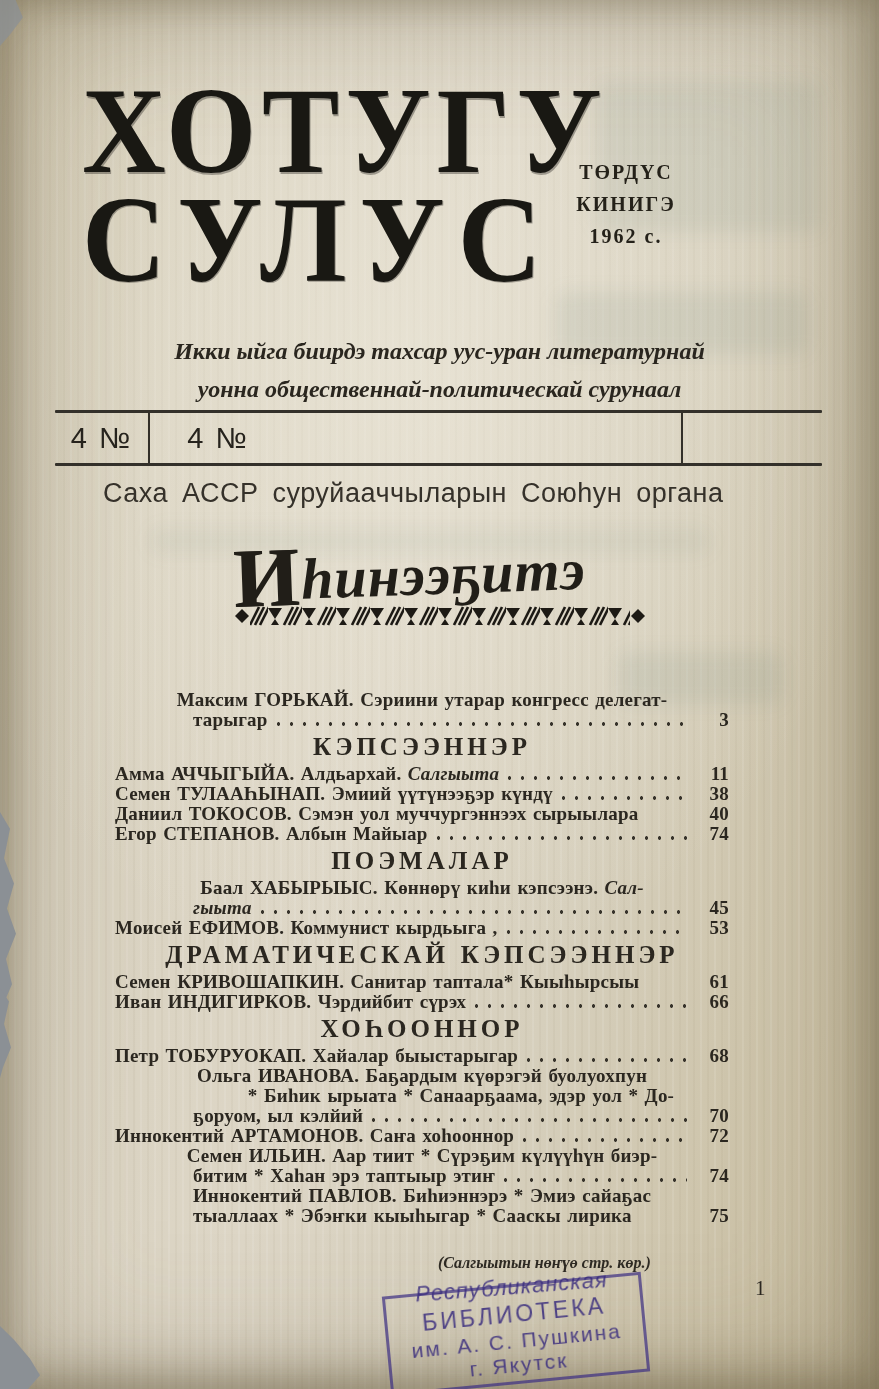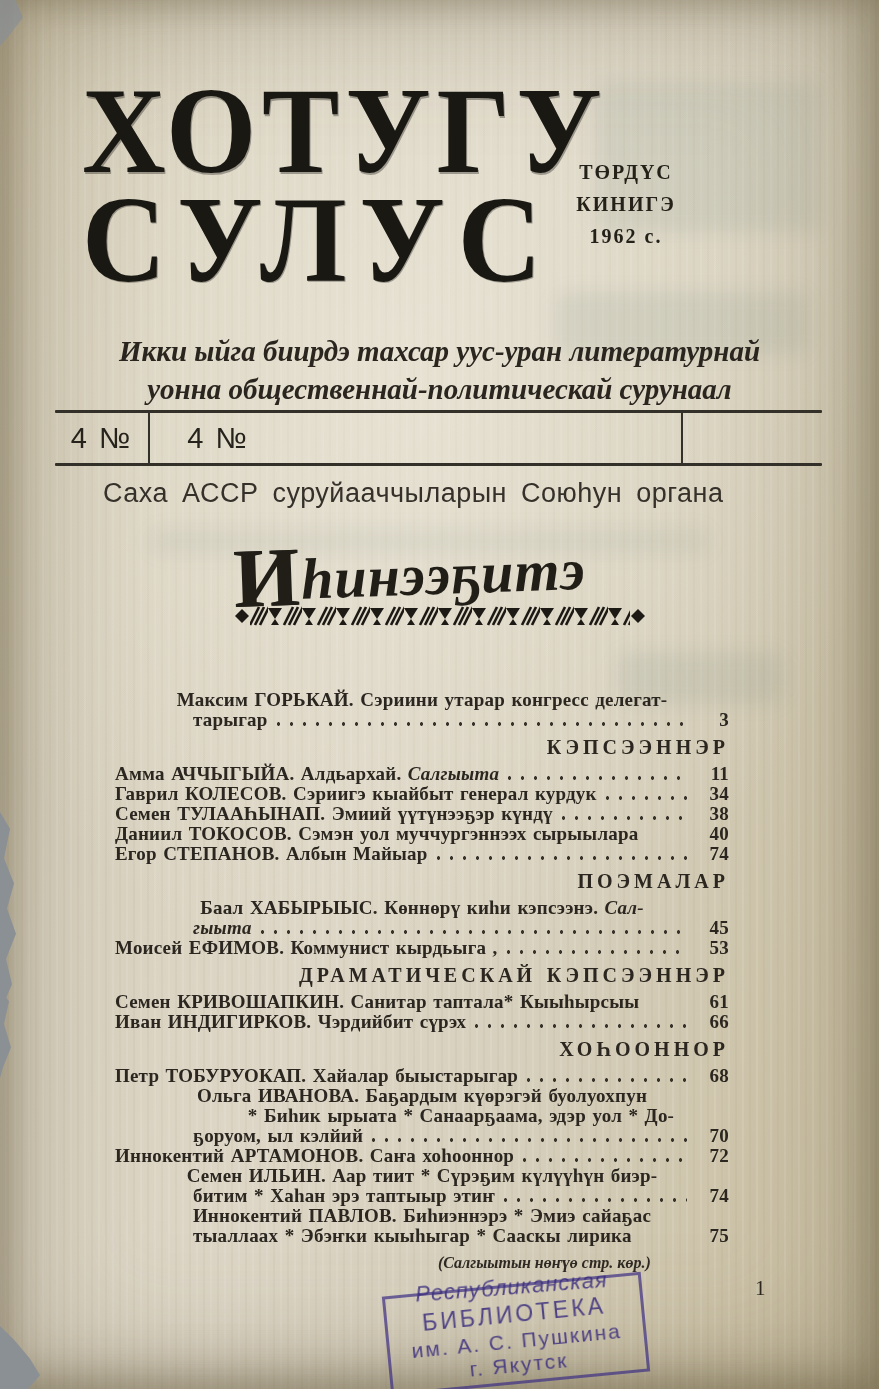--- a/index.html
+++ b/index.html
@@ -26,21 +26,21 @@
   .torn-d{left:0;top:0;width:26px;height:46px;clip-path:polygon(0 0,60% 0,88% 38%,40% 74%,0 100%);opacity:.75;}
   
   .title{position:absolute;left:82px;top:78px;font-weight:700;color:#191813;
     font-size:116px;line-height:103px;letter-spacing:6px;transform:scaleY(1.05);transform-origin:top left;
     text-shadow:1px 1px 0 rgba(25,24,19,0.35);}
   .title .t2{letter-spacing:13px;}
   .issue-block{position:absolute;left:548px;top:156px;width:156px;text-align:center;
     font-weight:700;font-size:20px;letter-spacing:2px;color:#242119;line-height:32px;}
   
   .subtitle{position:absolute;left:30px;right:30px;top:332px;text-align:center;
-    font-style:italic;font-weight:700;font-size:29px;line-height:38px;color:#2a261f;}
+    font-style:italic;font-weight:700;font-size:24px;line-height:38px;color:#2a261f;}
   
   .rule{position:absolute;left:55px;width:767px;height:3px;background:#33302a;border-radius:1px;}
   .rule-top{top:410px;}
   .rule-bottom{top:463px;}
   .vdiv{position:absolute;top:412px;height:51px;width:2px;background:#33302a;}
   .vdiv-l{left:148px;} .vdiv-r{left:681px;}
   .bar{position:absolute;left:55px;top:413px;width:767px;height:50px;display:flex;align-items:center;
     font-family:"Liberation Sans",sans-serif;font-size:29px;color:#26231d;letter-spacing:2px;}
   .bar .cell-l{width:93px;text-align:center;}
   .bar .cell-c{flex:1;text-align:center;letter-spacing:3px;}
@@ -50,21 +50,21 @@
     font-size:27px;color:#35312a;letter-spacing:0.5px;word-spacing:6px;text-align:right;}
   
   .contents{position:absolute;left:0;right:60px;top:524px;text-align:center;color:#211e18;transform:rotate(-2deg);}
   .contents .init{font-size:84px;font-weight:700;font-family:"Liberation Serif",serif;vertical-align:-6px;
     text-shadow:1px 0 0 #211e18;letter-spacing:2px;}
   .contents .rest{font-size:58px;font-weight:700;font-style:italic;font-family:"Liberation Serif",serif;letter-spacing:1px;}
   .orn-wrap{position:absolute;left:234px;top:604px;}
   
   .toc{position:absolute;left:115px;top:690px;width:614px;font-size:19px;font-weight:700;
     color:#2b2720;letter-spacing:0.2px;word-spacing:1.5px;}
-  .toc-header{text-align:right;letter-spacing:4px;margin:7px 0;line-height:20px;font-size:20px;}
+  .toc-header{text-align:center;letter-spacing:4px;margin:7px 0;line-height:20px;font-size:25px;}
   .toc-line{display:flex;align-items:baseline;line-height:20px;white-space:nowrap;justify-content:center;}
   .toc-line .txt{flex-shrink:0;}
   .toc-line .txt i{font-style:italic;margin-top:7px;}
   .indent{padding-left:78px;}
   .leader{align-self:flex-end;flex:1 1 0;height:6px;margin:0 8px 3px 8px;min-width:8px;
     background:radial-gradient(circle at 2.5px 3px,#37332b 1.5px,rgba(0,0,0,0) 2px);
     background-size:13px 6px;background-repeat:repeat-x;}
   .leader.nodots{background:none;}
   .pnum{width:34px;text-align:right;flex-shrink:0;}
   
@@ -159,27 +159,20 @@
       <div class="toc-header">КЭПСЭЭННЭР</div>
       <div class="toc-entry">
         <div class="toc-line">
           <span class="txt"><span>Амма АЧЧЫГЫЙА. Алдьархай. </span><i>Салгыыта</i></span>
           <span class="leader"></span>
           <span class="pnum">11</span>
         </div>
       </div>
       <div class="toc-entry">
         <div class="toc-line">
-          <span class="txt"><span>Гаврил КОЛЕСОВ. Сэриигэ кыайбыт генерал курдук</span></span>
-          <span class="leader"></span>
-          <span class="pnum">34</span>
-        </div>
-      </div>
-      <div class="toc-entry">
-        <div class="toc-line">
           <span class="txt"><span>Семен ТУЛААҺЫНАП. Эмиий үүтүнээҕэр күндү</span></span>
           <span class="leader"></span>
           <span class="pnum">38</span>
         </div>
       </div>
       <div class="toc-entry">
         <div class="toc-line">
           <span class="txt"><span>Даниил ТОКОСОВ. Сэмэн уол муччургэннээх сырыылара</span></span>
           <span class="leader nodots"></span>
           <span class="pnum">40</span>

